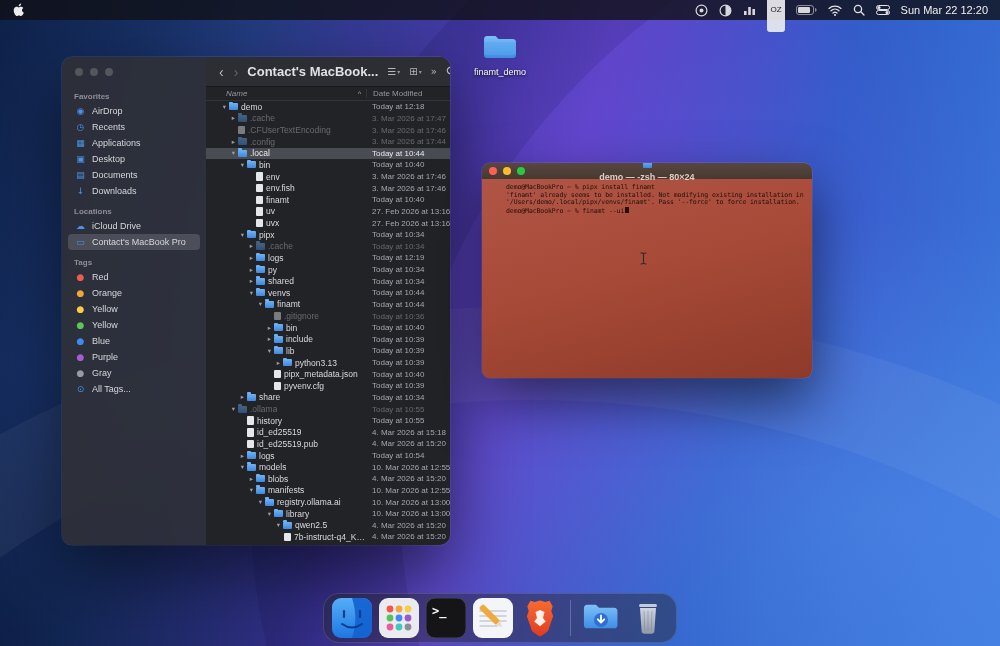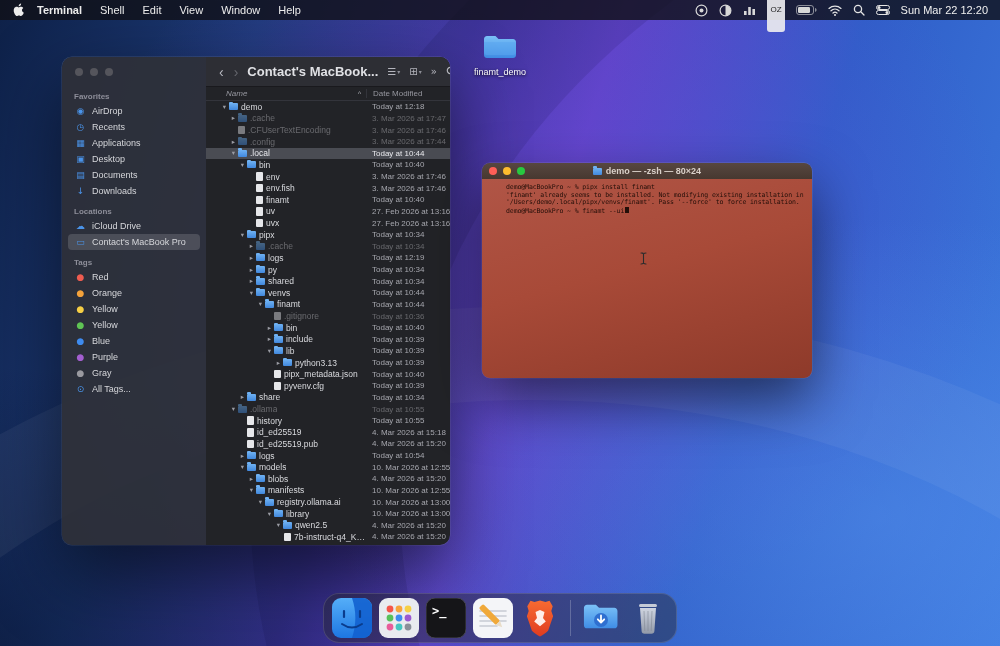--- a/index.html
+++ b/index.html
@@ -87,21 +87,21 @@
 
   
   .terminal { position:absolute; left:482px; top:163px; width:330px; height:215px;
     border-radius:8px; overflow:hidden; z-index:20;
     box-shadow:0 24px 55px rgba(0,0,0,0.55), 0 0 0 0.5px rgba(255,255,255,0.2); }
   .term-titlebar { height:16px; background:linear-gradient(#574740,#473830);
       display:flex; align-items:center; padding:0 7px; position:relative; }
   .term-traffic { display:flex; gap:6px; z-index:2; }
   .term-traffic i { width:8px; height:8px; border-radius:50%; display:block; }
   .term-title { position:absolute; left:0; right:0; display:flex; justify-content:center;
-      align-items:center; gap:4px; color:#d9d0c9; font-size:9px; font-weight:bold; }
+      align-items:center; gap:4px; color:#d9d0c9; font-size:9px; font-weight:bold;flex-direction:column; }
   .mini-folder { width:9px; height:7px; border-radius:1px; position:relative;
       background:linear-gradient(#6fb1f2,#4188dd); }
   .mini-folder::before { content:''; position:absolute; left:0; top:-1.5px; width:4px; height:2px;
       border-radius:1px 1px 0 0; background:#6fb1f2; }
   .term-body { height:199px; padding:5px 24px;
       background:linear-gradient(165deg,#b05546 0%,#a84a38 45%,#8e3a2a 100%);
       font-family:"DejaVu Sans Mono",monospace; font-size:6.5px; line-height:7.6px;
       letter-spacing:-0.1px; color:#240f09; }
   .tline { white-space:nowrap; }
   .cursor { display:inline-block; width:3.5px; height:6.5px; background:#240f09;
@@ -123,21 +123,20 @@
 <body>
 
 <div class="desktop"></div>
 
 <div class="menubar">
   <div class="apple">
     <svg width="12" height="14" viewBox="0 0 13 15">
         <path fill="#ececec" d="M10.8 7.9c0-1.6 1.3-2.4 1.4-2.5-.8-1.1-2-1.3-2.4-1.3-1-.1-2 .6-2.5.6-.5 0-1.3-.6-2.2-.6C4 4.1 3 4.7 2.4 5.7 1.2 7.7 2.1 10.7 3.2 12.3c.6.8 1.2 1.7 2.1 1.7.8 0 1.2-.5 2.2-.5s1.3.5 2.2.5c.9 0 1.5-.8 2.1-1.6.7-.9.9-1.8 1-1.9-.1 0-2-.8-2-2.6zM9.2 2.6c.4-.6.8-1.3.7-2.1-.7 0-1.5.5-2 1-.4.5-.8 1.3-.7 2 .8.1 1.5-.4 2-.9z"></path>
       </svg>
   </div>
-  <div class="menus" id="menus"><span class="menu-item bold">Terminal</span><span class="menu-item">Shell</span><span class="menu-item">Edit</span><span class="menu-item">View</span><span class="menu-item">Window</span><span class="menu-item">Help</span></div>
   <div class="status">
     <span>
       <svg width="13" height="13" viewBox="0 0 13 13">
           <circle cx="6.5" cy="6.5" r="5.4" fill="none" stroke="#d8d8d8" stroke-width="1.2"></circle>
           <circle cx="6.5" cy="6.5" r="2" fill="#d8d8d8"></circle>
         </svg>
     </span>
     <span>
       <svg width="13" height="13" viewBox="0 0 13 13">
           <circle cx="6.5" cy="6.5" r="5.4" fill="none" stroke="#d8d8d8" stroke-width="1.2"></circle>

